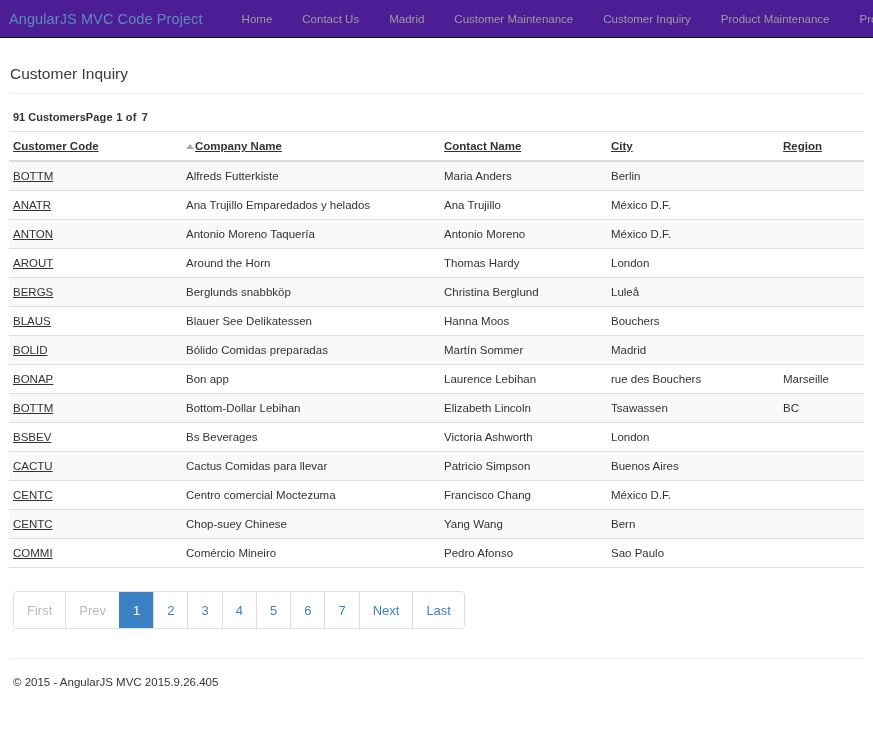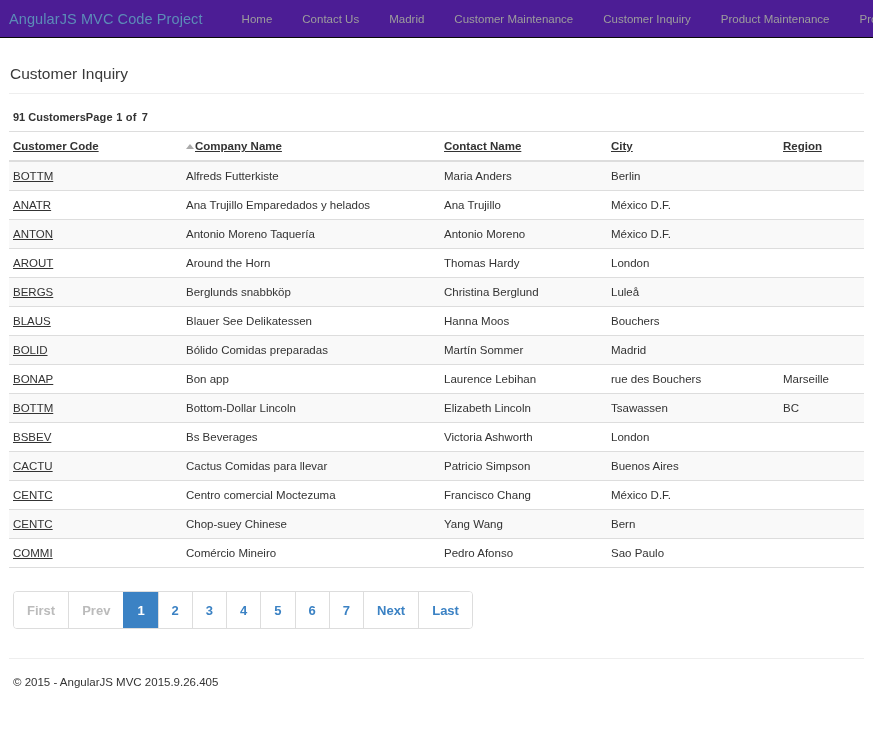--- a/index.html
+++ b/index.html
@@ -131,21 +131,21 @@
     margin-right: 1px;
     vertical-align: 1px;
   }
   .code-link {
     color: #333333;
     text-decoration: underline;
     cursor: pointer;
   }
 
   
-  .pager-wrap { margin: 23px 0 0 4px; font-weight: bold; }
+  .pager-wrap { margin: 23px 0 0 4px; }
   .pager {
     display: inline-flex;
     border-radius: 4px;
     overflow: hidden;
     border: 1px solid #dddddd;
     background: #ffffff;
   }
   .pager-item {
     display: flex;
     align-items: center;
@@ -285,21 +285,21 @@
         </tr>
         <tr>
           <td><span class="code-link">BONAP</span></td>
           <td>Bon app</td>
           <td>Laurence Lebihan</td>
           <td>rue des Bouchers</td>
           <td>Marseille</td>
         </tr>
         <tr>
           <td><span class="code-link">BOTTM</span></td>
-          <td>Bottom-Dollar Lincoln</td>
+          <td>Bottom-Dollar Lebihan</td>
           <td>Elizabeth Lincoln</td>
           <td>Tsawassen</td>
           <td>BC</td>
         </tr>
         <tr>
           <td><span class="code-link">BSBEV</span></td>
           <td>Bs Beverages</td>
           <td>Victoria Ashworth</td>
           <td>London</td>
           <td></td>

